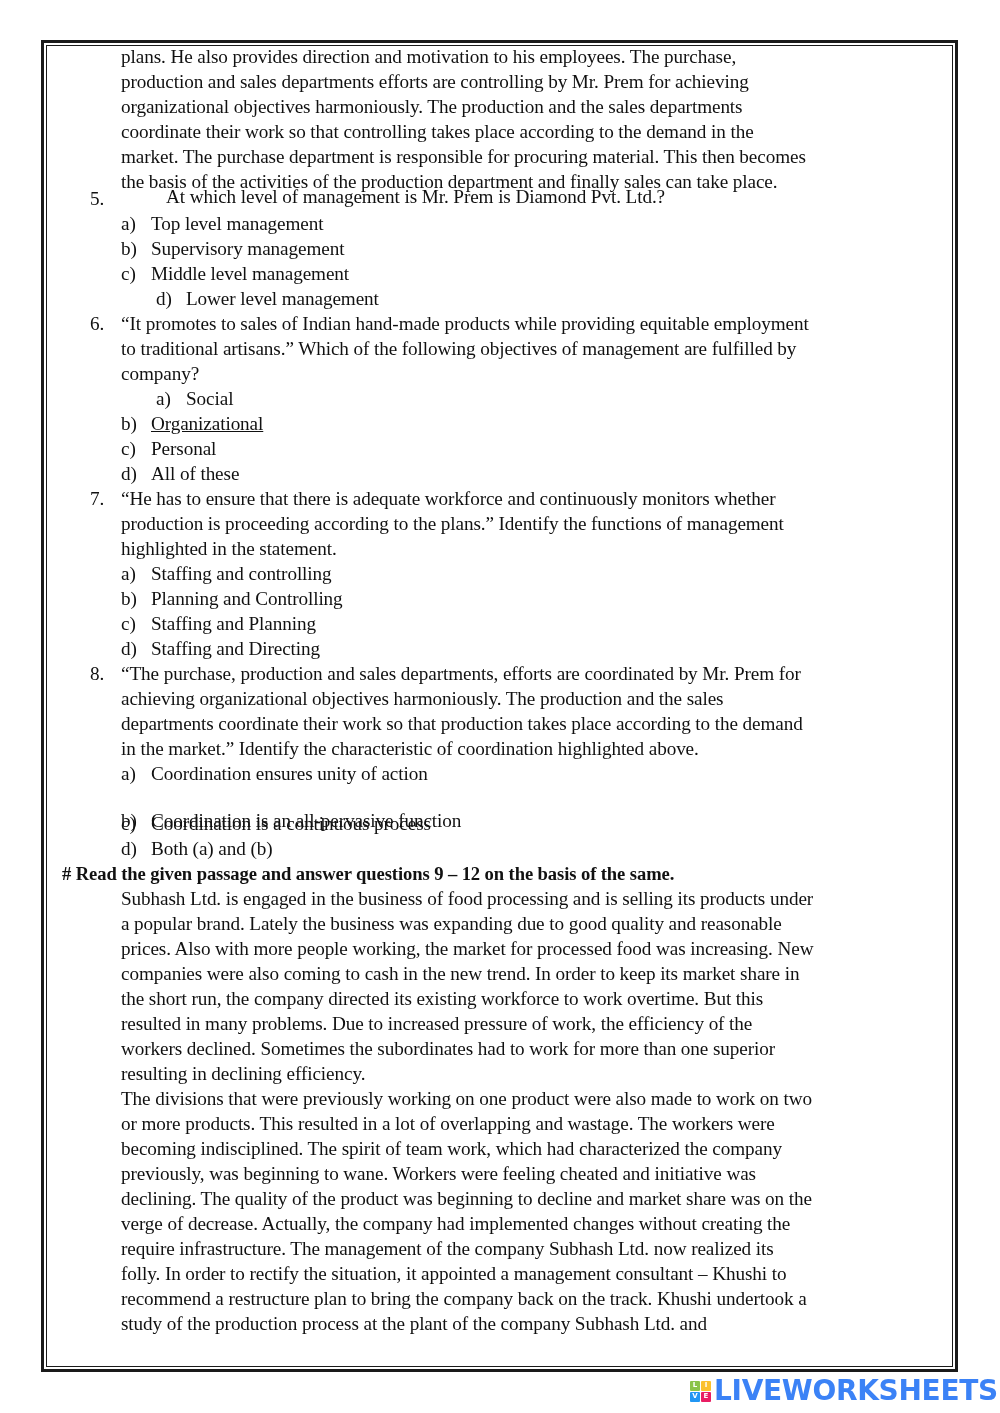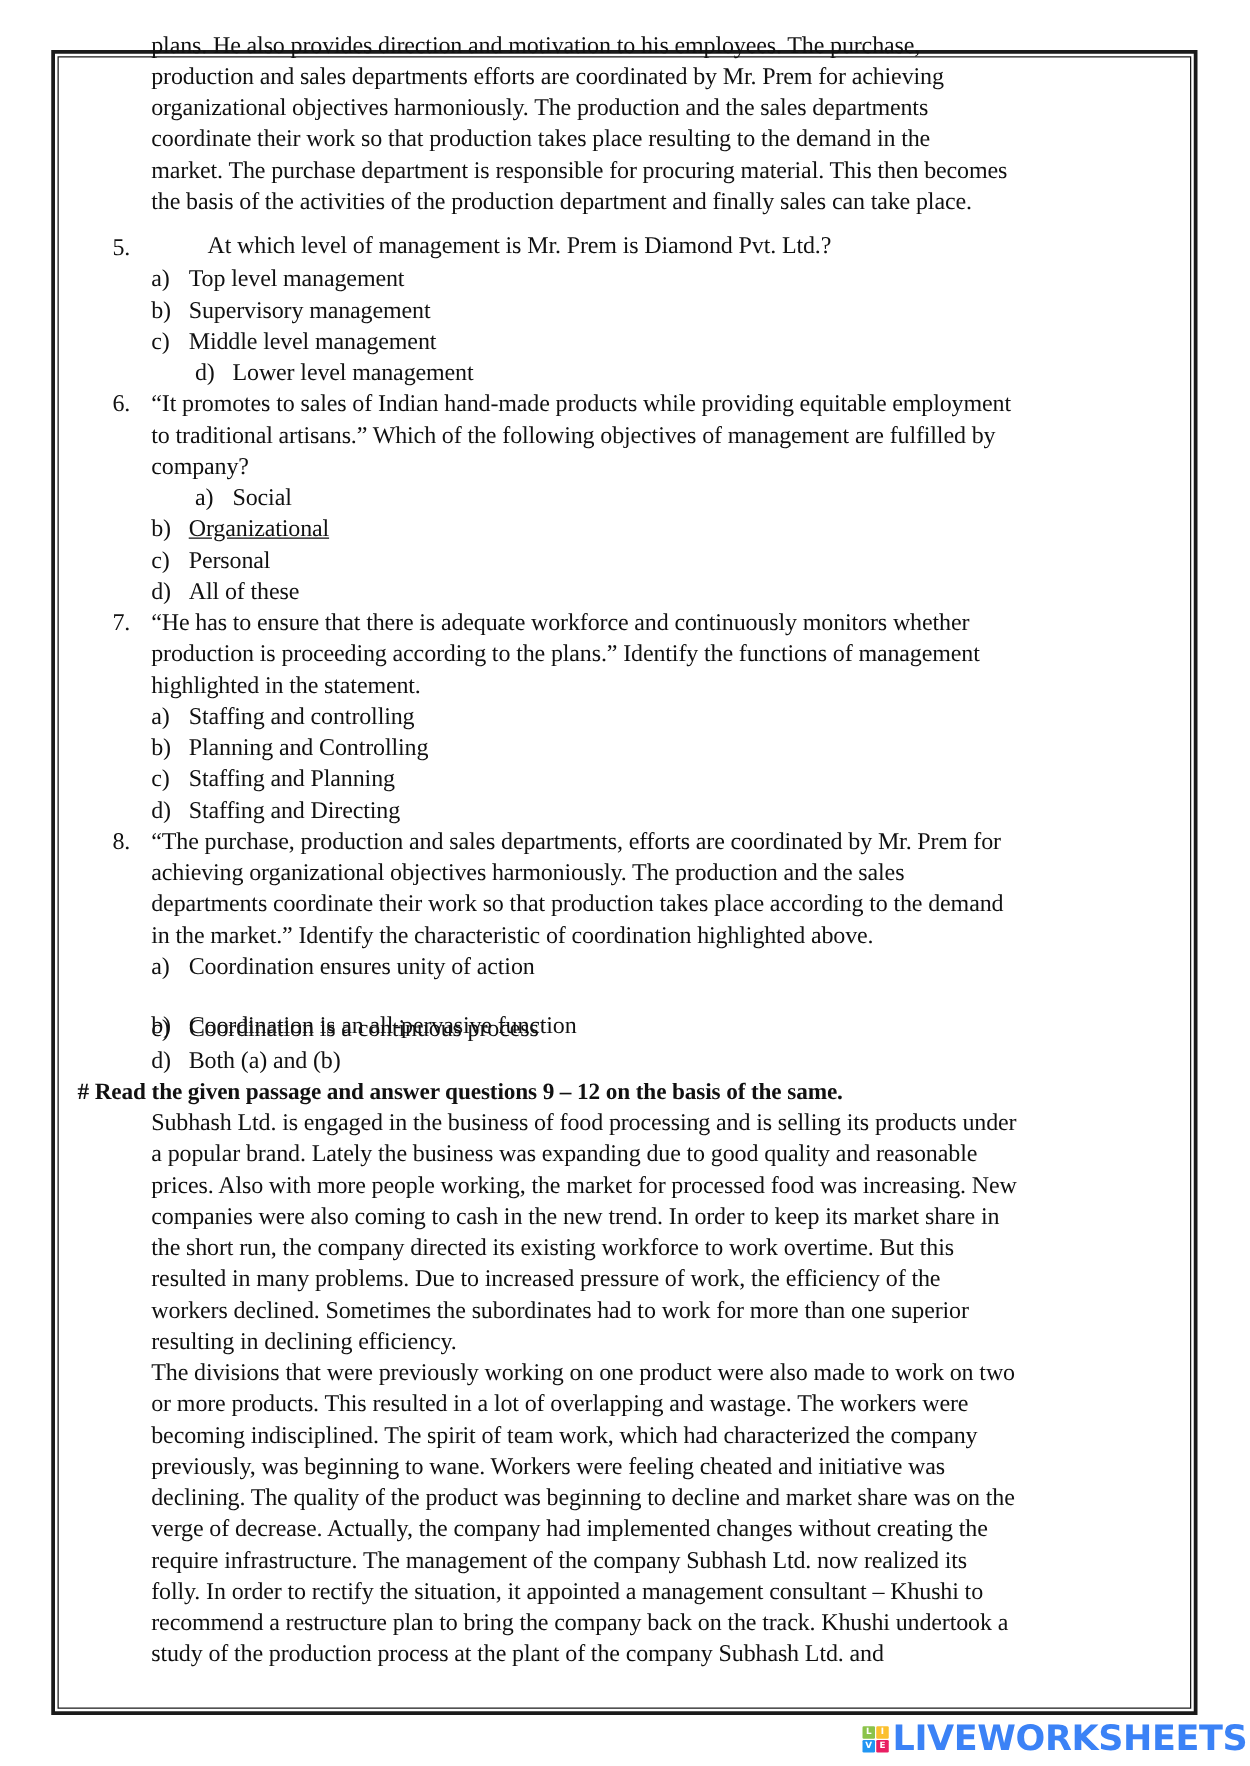--- a/index.html
+++ b/index.html
@@ -115,25 +115,25 @@
   </style>
 </head>
 <body>
 
 <div class="page-frame">
   <div class="page-frame-inner"></div>
 </div>
 
 <div class="content" id="content">
 
-  <div class="para" style="top:24px;">
+  <div class="para" style="top:44px;">
     <span class="line">plans. He also provides direction and motivation to his employees. The purchase,</span>
-    <span class="line">production and sales departments efforts are coordinated by Mr. Prem for achieving</span>
+    <span class="line">production and sales departments efforts are controlling by Mr. Prem for achieving</span>
     <span class="line">organizational objectives harmoniously. The production and the sales departments</span>
-    <span class="line">coordinate their work so that production takes place resulting to the demand in the</span>
+    <span class="line">coordinate their work so that controlling takes place according to the demand in the</span>
     <span class="line">market. The purchase department is responsible for procuring material. This then becomes</span>
     <span class="line">the basis of the activities of the production department and finally sales can take place.</span>
   </div>
 
   <div>
     <span class="q-num" style="top:186px;">5.</span>
     <div class="q-text" style="top:184px;margin-left:45px;">
       <span class="line">At which level of management is Mr. Prem is Diamond Pvt. Ltd.?</span>
     </div>
     <div class="opt" style="top:211px;">

